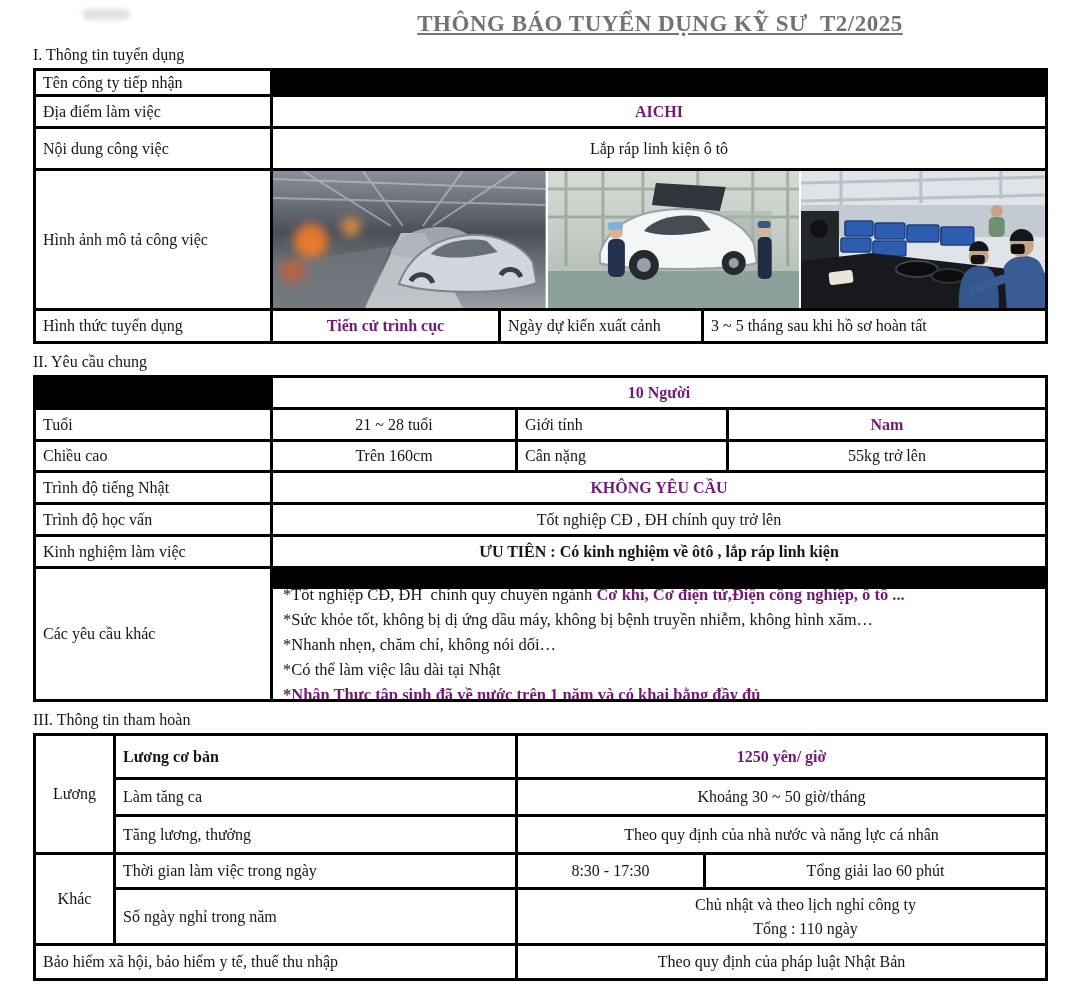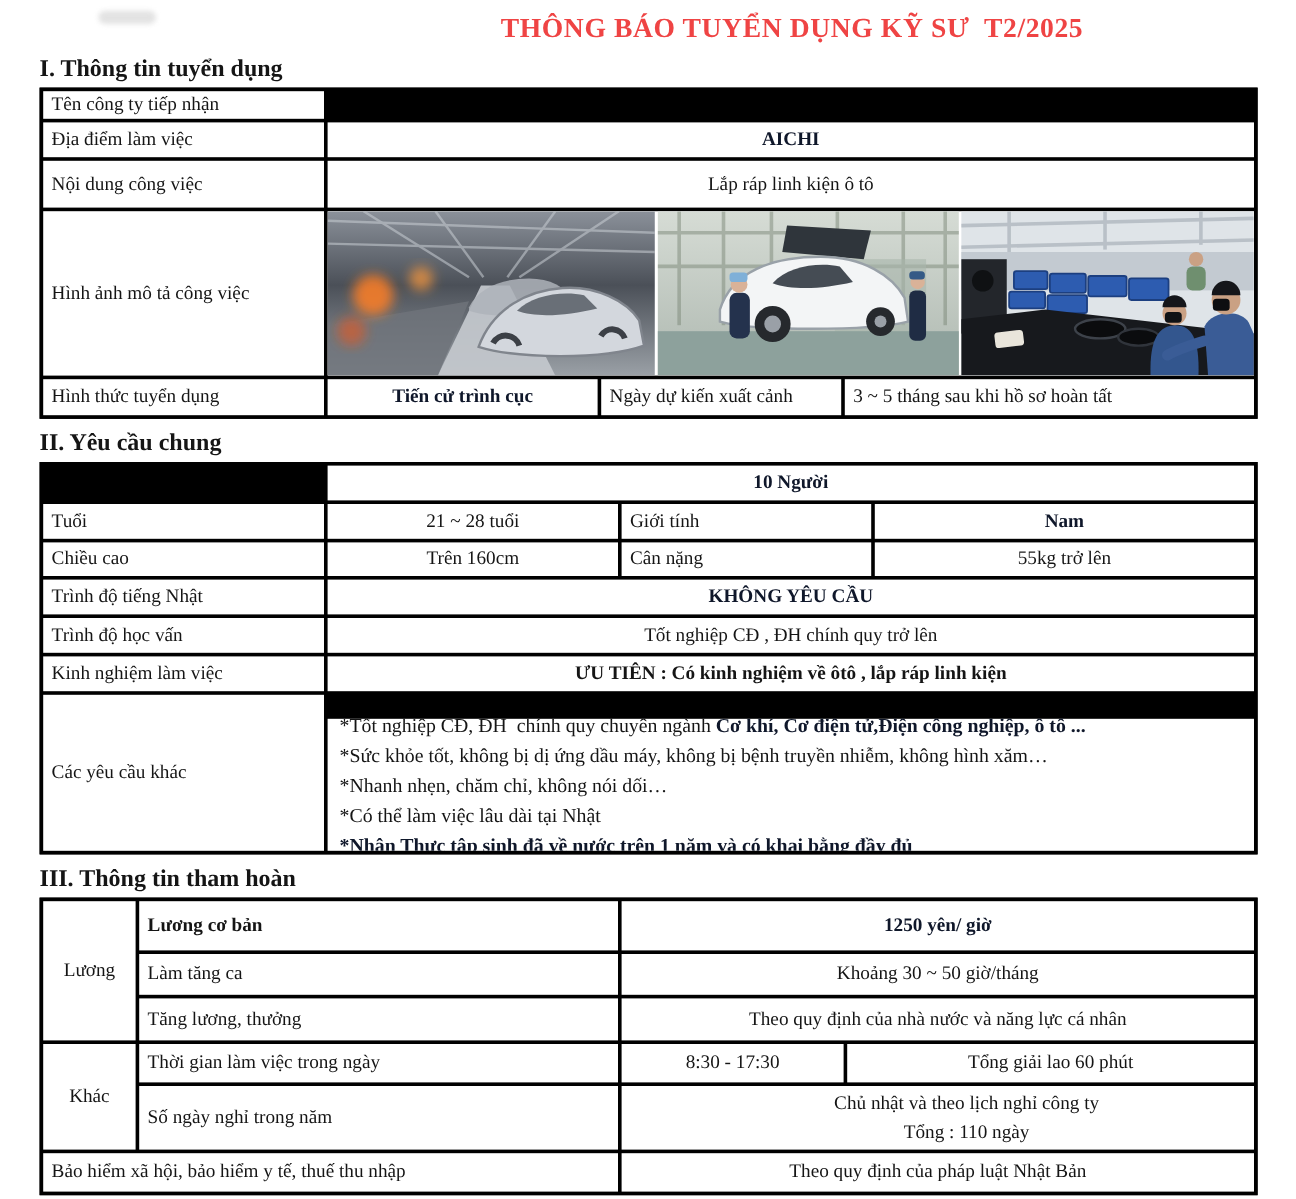--- a/index.html
+++ b/index.html
@@ -1,32 +1,32 @@
 <!DOCTYPE html>
 <html><head>
 <meta charset="utf-8">
 <style>
   html,body{margin:0;padding:0;background:#ffffff;}
   .doc{position:relative;width:1080px;height:999px;background:#fff;overflow:hidden;
        font-family:"Liberation Serif", serif;color:#151515;}
   .scan-smudge{position:absolute;left:82px;top:9px;width:48px;height:11px;background:#cccccc;
        opacity:.55;border-radius:6px;filter:blur(2px);}
   .title{margin:11px 0 0 240px;width:840px;text-align:center;font-size:23px;font-weight:bold;
-       color:#ef4444;white-space:pre;letter-spacing:.5px;}
-  .sec-h{font-weight:bold;font-size:20px;margin:9px 0 4px 33px;}
+       color:#737373;white-space:pre;letter-spacing:.5px;text-decoration:underline;}
+  .sec-h{font-weight:normal;font-size:16px;margin:9px 0 4px 33px;}
   .tbl{display:grid;background:#000;gap:3px;border:3px solid #000;margin-left:33px;width:fit-content;}
   #tbl1{grid-template-columns:234px 225px 200px 341px;grid-template-rows:23px 29px 39px 137px 30px;}
   #tbl2{grid-template-columns:234px 242px 208px 316px;grid-template-rows:29px 29px 28px 29px 29px 29px 130px;}
   #tbl3{grid-template-columns:77px 399px 185px 339px;grid-template-rows:41px 34px 35px 32px 53px 32px;}
   .c{background:#fff;display:flex;align-items:center;font-size:16px;overflow:hidden;}
   .lbl{padding-left:7px;justify-content:flex-start;}
   .ctr{justify-content:center;text-align:center;}
   .b{font-weight:bold;}
   .i{font-style:italic;margin-top:48px;}
-  .red{color:#0f172a;}
+  .red{color:#701a75;}
   .multi{flex-direction:column;align-items:flex-start;justify-content:center;
        padding:4px 10px;line-height:25px;font-size:16.5px;white-space:pre-wrap;margin-top:20px;}
   .lines2{flex-direction:column;justify-content:center;line-height:24px;padding-left:48px;}
   .photos{padding:0;gap:2px;align-items:stretch;justify-content:flex-start;}
   .photos svg{display:block;height:100%;}
 </style>
 </head>
 <body>
 
 <div class="doc">

